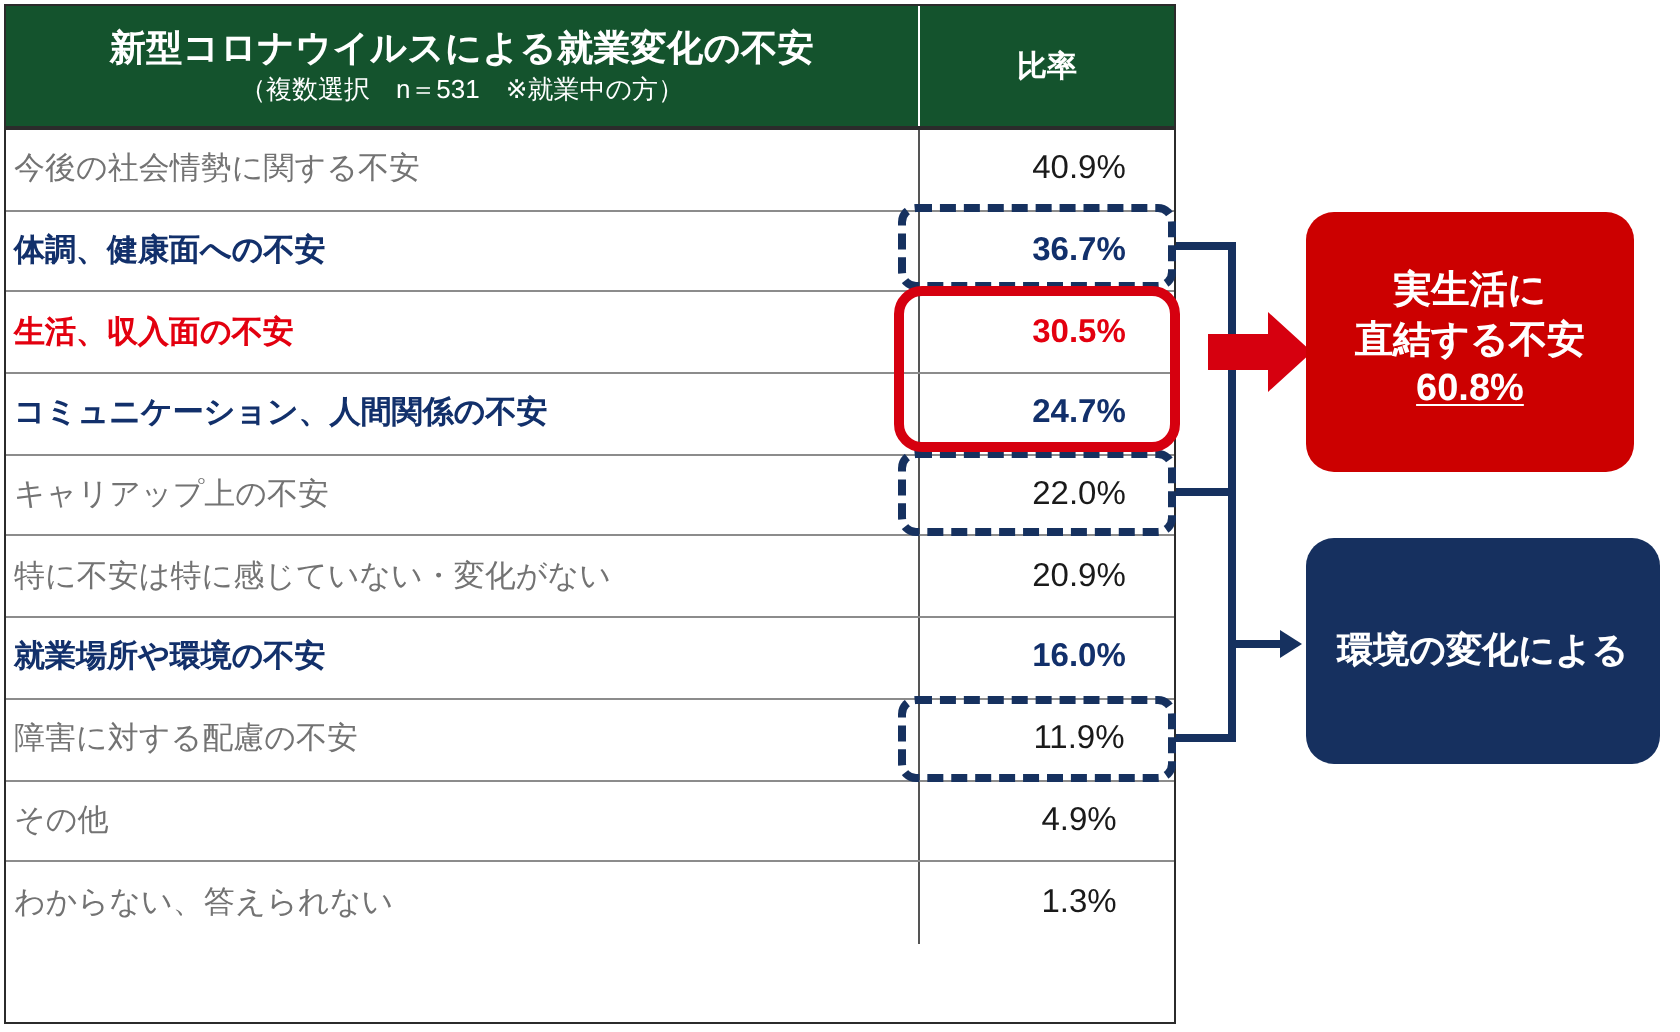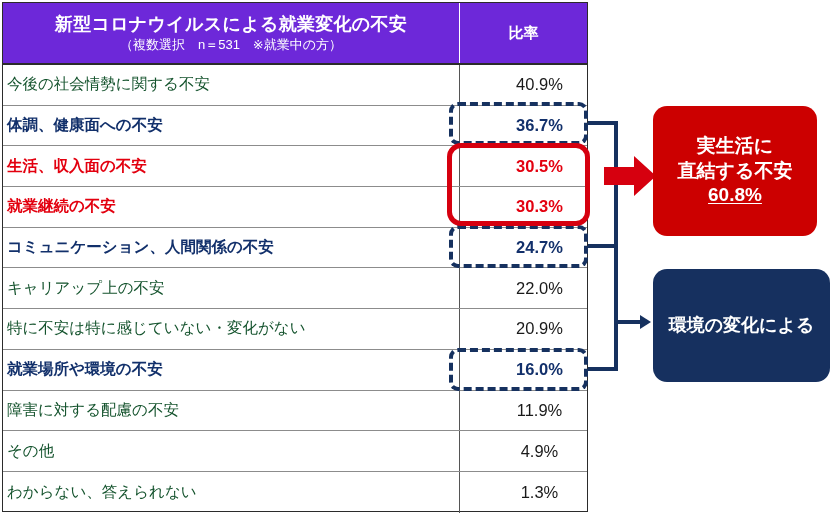--- a/index.html
+++ b/index.html
@@ -15,21 +15,21 @@
   
   #table{
     position:absolute;left:2px;top:2px;width:586px;height:510px;
     border:1px solid #2b2b2b;
     box-sizing:border-box;
     background:#fff;
   }
   .thead{
     display:flex;
     height:62px;
-    background:#6d28d9;
+    background:#14532d;
     color:#ffffff;
     border-bottom:2px solid #2b2b2b;
     box-sizing:border-box;
   }
   .thead .th-main{
     flex:0 0 456px;
     display:flex;flex-direction:column;align-items:center;justify-content:center;
     box-sizing:border-box;
     padding-top:2px;
   }
@@ -48,21 +48,21 @@
     border-bottom:1px solid #8c8c8c;
     box-sizing:border-box;
   }
   .trow.last{border-bottom:none;}
   .tc-label{
     flex:0 0 456px;
     display:flex;align-items:center;
     padding-left:4px;
     box-sizing:border-box;
     font-size:15.5px;
-    color:#14532d;
+    color:#737373;
     white-space:nowrap;
   }
   .tc-rate{
     flex:1 1 auto;
     display:flex;align-items:center;justify-content:center;
     border-left:1px solid #555;
     box-sizing:border-box;
     font-size:16.5px;
     color:#1a1a1a;
     font-family:"Liberation Sans","DejaVu Sans",sans-serif;
@@ -143,24 +143,20 @@
           <div class="tc-rate">40.9%</div>
         </div>
         <div class="trow em-navy">
           <div class="tc-label">体調、健康面への不安</div>
           <div class="tc-rate">36.7%</div>
         </div>
         <div class="trow em-red">
           <div class="tc-label">生活、収入面の不安</div>
           <div class="tc-rate">30.5%</div>
         </div>
-        <div class="trow em-red">
-          <div class="tc-label">就業継続の不安</div>
-          <div class="tc-rate">30.3%</div>
-        </div>
         <div class="trow em-navy">
           <div class="tc-label">コミュニケーション、人間関係の不安</div>
           <div class="tc-rate">24.7%</div>
         </div>
         <div class="trow">
           <div class="tc-label">キャリアップ上の不安</div>
           <div class="tc-rate">22.0%</div>
         </div>
         <div class="trow">
           <div class="tc-label">特に不安は特に感じていない・変化がない</div>

